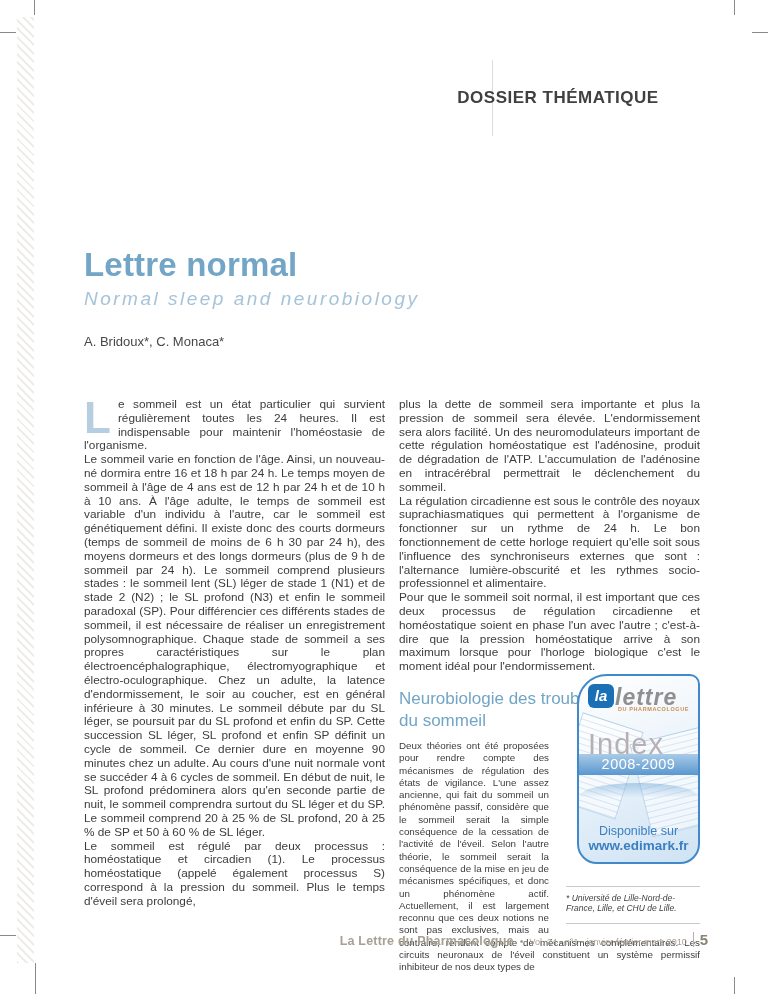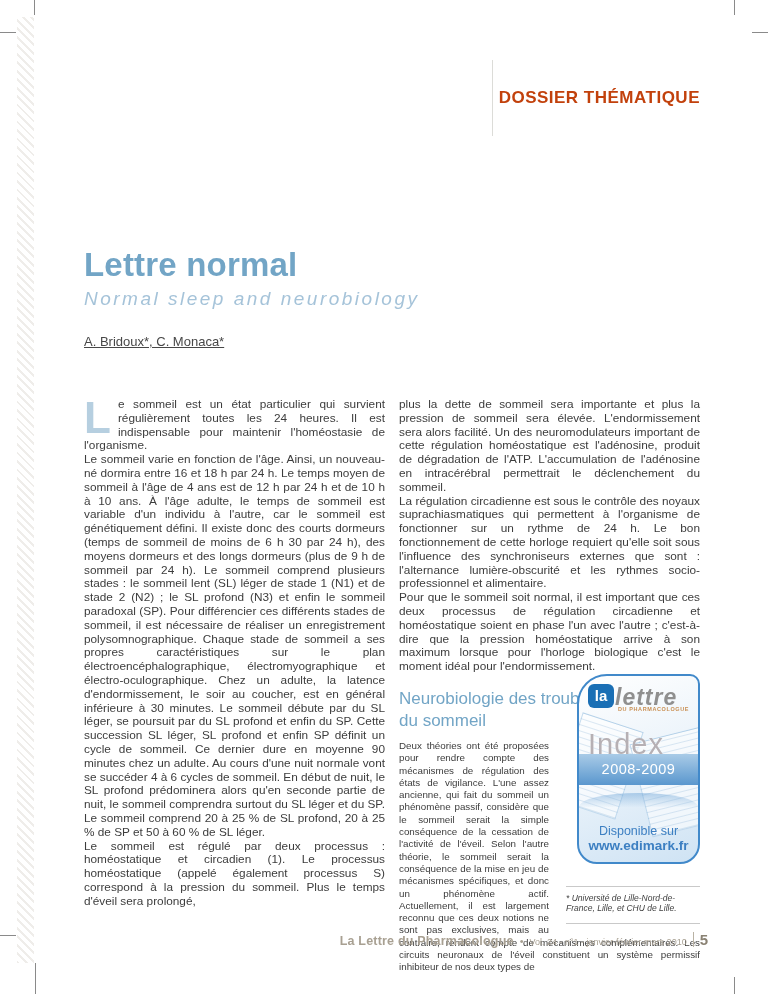--- a/index.html
+++ b/index.html
@@ -13,29 +13,29 @@
   .crop.tl-v { left:34px; top:0; width:1px; height:15px; }
   .crop.tl-h { left:0; top:32px; width:16px; height:1px; }
   .crop.tr-v { left:734px; top:0; width:1px; height:15px; }
   .crop.tr-h { left:752px; top:32px; width:16px; height:1px; }
   .crop.bl-h { left:0; top:935px; width:16px; height:1px; }
   .crop.bl-v { left:35px; top:963px; width:1px; height:31px; }
   .crop.br-v { left:734px; top:977px; width:1px; height:17px; }
 
   
   .kicker-rule { position:absolute; left:492px; top:60px; width:1px; height:76px; background:#dcdcd8; }
-  .kicker { position:absolute; left:416px; right:68px; top:88px; text-align:right;
-    font-size:17px; font-weight:bold; letter-spacing:.5px; color:#c2410c; }
+  .kicker { position:absolute; left:416px; right:68px; top:88px; text-align:center;
+    font-size:17px; font-weight:bold; letter-spacing:.5px; color:#404040; }
 
   
   .title-block { position:absolute; left:84px; top:246px; width:560px; }
   .title { color:#72a5c6; font-size:33px; font-weight:bold; line-height:37px; letter-spacing:.2px; }
   .title span { display:block; }
   .subtitle { margin-top:5px; color:#a5c3d9; font-size:19px; font-style:italic; letter-spacing:2.5px; }
-  .authors { margin-top:24px; color:#474747; font-size:13px;text-decoration:underline; }
+  .authors { margin-top:24px; color:#474747; font-size:13px; }
 
   
   .cols { position:absolute; left:84px; top:398px; width:616px; display:flex; gap:14px; }
   .col { width:301px; }
   .body-p { font-size:11.8px; line-height:13.8px; color:#3c3c3c; text-align:justify; }
   .dropcap { float:left; font-size:44px; line-height:36px; font-weight:bold; color:#b6cfe0; margin:2px 7px 0 0; }
 
   .sec-heading { margin:14px 0 8px; color:#72a5c6; font-size:17px; line-height:22px; font-weight:normal; }
   .sec-heading span { display:block; white-space:nowrap; }
   .sec-p { font-size:9.8px; line-height:12.3px; color:#3c3c3c; text-align:justify; }
@@ -48,26 +48,26 @@
     display:flex; flex-direction:column; padding:8px 9px 7px; cursor:pointer; }
   .sheet { position:absolute; background:
       repeating-linear-gradient(0deg, rgba(140,180,215,.30) 0 1px, transparent 1px 6px),
       rgba(255,255,255,.6);
     border:1px solid rgba(130,180,220,.45); }
   .sheet.s1 { width:64px; height:92px; left:-12px; top:44px; transform:rotate(18deg); }
   .sheet.s2 { width:74px; height:96px; right:-16px; top:58px; transform:rotate(-14deg); }
   .promo-inner { position:relative; z-index:1; display:flex; flex-direction:column; height:100%; }
   .logo-row { display:flex; align-items:flex-end; }
   .logo-la { width:26px; height:24px; background:#1a6fb5; border-radius:6px; color:#ffffff;
-    font-size:15px; font-weight:bold; display:flex; align-items:center; justify-content:center; }
+    font-size:15px; font-weight:bold; font-style:italic; display:flex; align-items:center; justify-content:center; }
   .logo-lettre { margin-left:1px; font-size:23px; font-weight:bold; color:#8f8f8f; letter-spacing:1px; line-height:22px;font-style:italic; }
   .logo-sub { text-align:right; font-size:5.5px; letter-spacing:.6px; color:#c98f52; margin-top:-2px; font-weight:bold; }
   .index-label { margin-top:16px; margin-bottom:-7px; font-size:29px; color:#b6b0b4; letter-spacing:1px;
     text-shadow:0 1px 0 rgba(255,255,255,.8); }
-  .years-band { margin:0 -9px; height:31px; background:linear-gradient(180deg,#a9cbe7,#5a97ce);
+  .years-band { margin:0 -9px; height:21px; background:linear-gradient(180deg,#a9cbe7,#5a97ce);
     display:flex; align-items:center; justify-content:center; color:#ffffff; font-size:14.5px; letter-spacing:.5px; }
   .wave2 { height:14px; margin:8px -9px 0; background:linear-gradient(180deg, rgba(110,165,215,.5), rgba(210,230,246,.15));
     border-radius:50% 50% 0 0 / 100% 100% 0 0; }
   .promo-links { margin-top:auto; text-align:center; color:#3c7fc2; padding-bottom:2px; }
   .promo-links .l1 { font-size:12.5px; }
   .promo-links .l2 { font-size:13.5px;font-weight:bold; }
   .footnote { margin:22px 0 0 5px; width:134px; border-top:1px solid #c9c9c9; border-bottom:1px solid #c9c9c9;
     padding:6px 0 9px; font-size:8.5px; line-height:10.5px; font-style:italic; color:#3f3f3f; }
 
   

